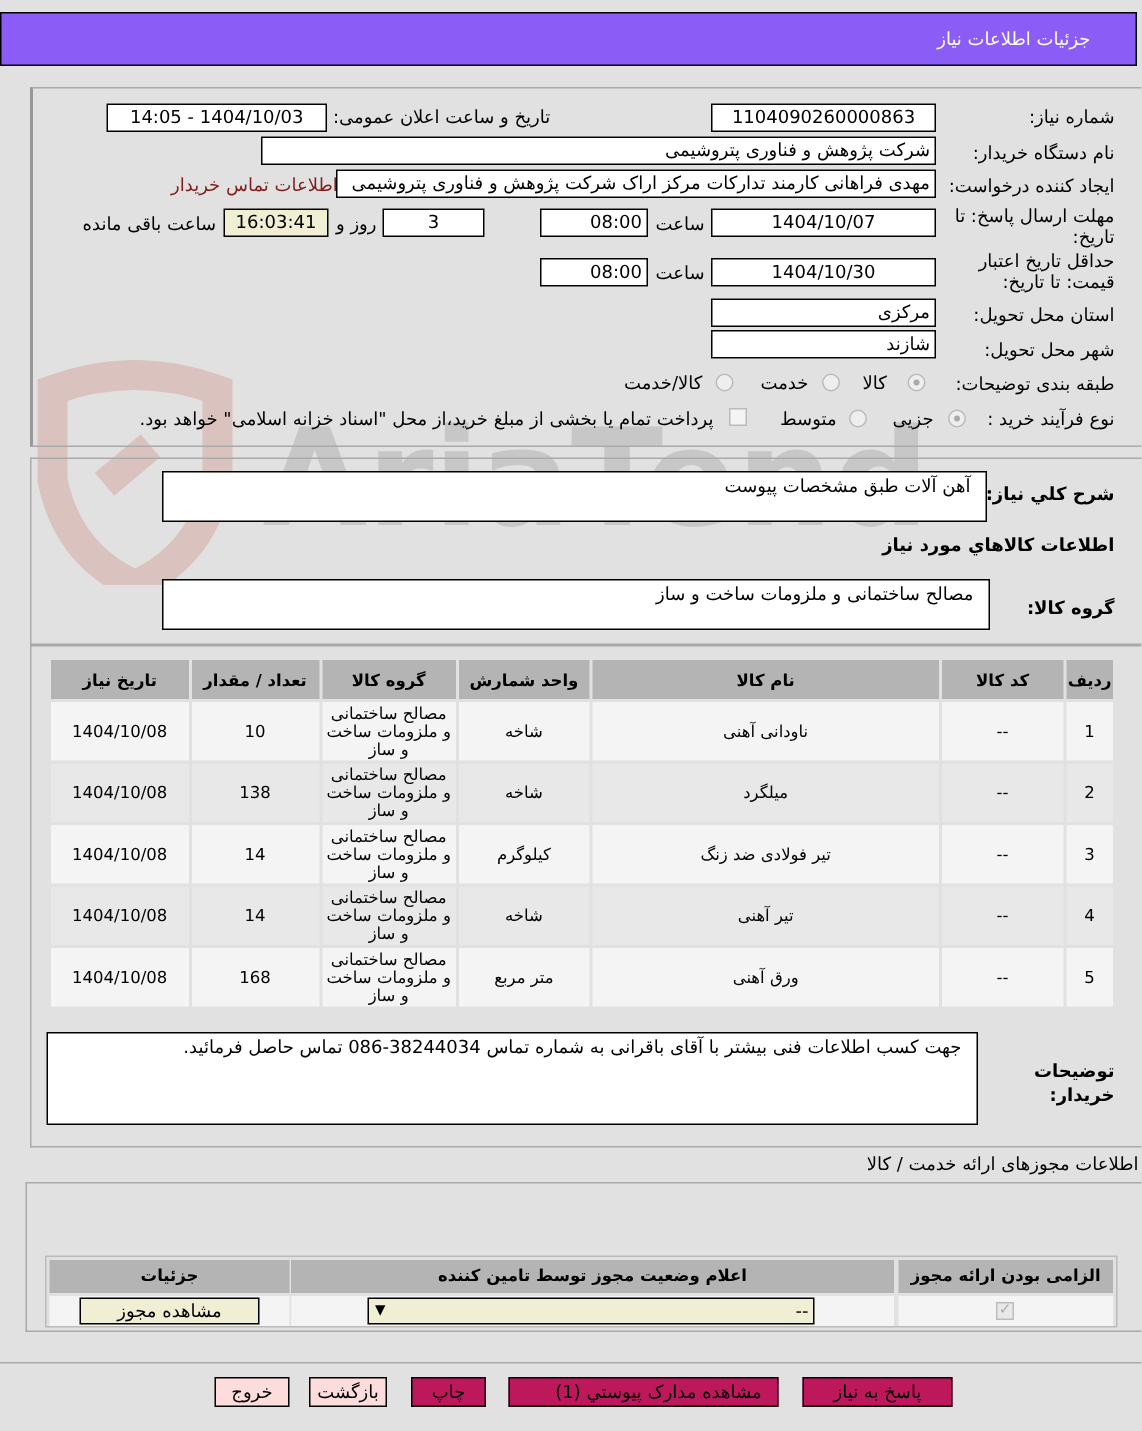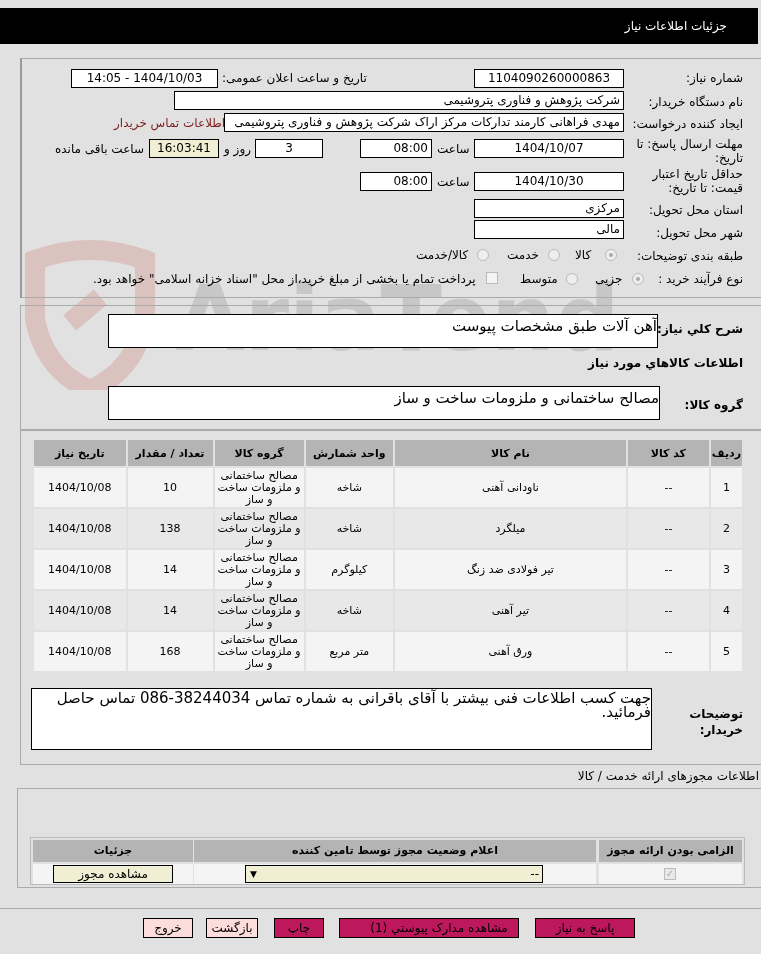--- a/index.html
+++ b/index.html
@@ -2,37 +2,37 @@
 <html><head>
 <meta charset="utf-8">
 <style>
   html, body { margin:0; padding:0; }
   body {
     width:761px; height:954px; background:#e1e1e1; position:relative; overflow:hidden;
     font-family: "DejaVu Sans", sans-serif; font-size:12px; color:#000; direction:rtl;
   }
   .abs { position:absolute; }
   .titlebar {
-    left:0; top:8px; width:758px; height:36px; background:#000000; border:1px solid #000; box-sizing:border-box;
+    left:0; top:8px; width:758px; height:36px; background:#8b5cf6; border:1px solid #000; box-sizing:border-box;
   }
   .titlebar span { position:absolute; right:30px; top:10px; color:#fff; font-size:12px; }
   .panel1 { left:20px; top:58px; width:741px; height:240px; border:1px solid #aaa; border-left:2px solid #999; border-right:none; box-sizing:border-box; }
   .panel2 { left:20px; top:305px; width:741px; height:125px; border:1px solid #aaa; border-right:none; box-sizing:border-box; }
   .panel3 { left:20px; top:430px; width:741px; height:335px; border:1px solid #aaa; border-right:none; box-sizing:border-box; }
   .panel4 { left:17px; top:788px; width:744px; height:100px; border:1px solid #aaa; border-right:none; box-sizing:border-box; }
   .lbl { white-space:nowrap; font-size:12px; }
   .box { background:#fff; border:1px solid #000; box-sizing:border-box; height:19px; line-height:17px; font-size:12px; white-space:nowrap; overflow:hidden; padding:0 3px; }
   .center { text-align:center; }
   .box.yellow { background:#f0eed3; }
   .link { color:#7f1d1d; }
   .radio { width:12px; height:12px; border-radius:50%; border:1px solid #bbb; background:#eee; box-sizing:border-box; }
   .radio.on::after { content:""; position:absolute; left:3px; top:3px; width:4px; height:4px; border-radius:50%; background:#aaa; }
   .chk { width:12px; height:12px; border:1px solid #bbb; background:#f4f4f4; box-sizing:border-box; }
   .bold { font-weight:bold; }
-  textarea, .ta { background:#fff; border:1px solid #000; box-sizing:border-box; font-size:15px; padding:2px 0; }
+  textarea, .ta { background:#fff; border:1px solid #000; box-sizing:border-box; font-size:12px; padding:2px 10px; }
   table.items { border-collapse:separate; border-spacing:2px; font-size:11px; }
   table.items th { background:#b4b4b4; height:24px; font-weight:bold; font-size:11px; }
   table.items td { text-align:center; height:39px; padding:0 2px; }
   table.items tr.odd td { background:#f4f4f4; }
   table.items tr.even td { background:#e8e8e8; }
   .grp { font-size:11px; line-height:12px; }
   .btn { height:20px; border:1px solid #000; box-sizing:border-box; text-align:center; line-height:18px; font-size:12px; }
   .btn.green { background:#be185d; }
   .btn.red { background:#fddcdc; }
   .watermark { opacity:0.18; }
@@ -76,21 +76,21 @@
 <span class="abs lbl" style="left:55px;top:142px;">ساعت باقی مانده</span>
 
 <span class="abs lbl" style="right:18px;top:167px;width:120px;white-space:normal;line-height:14px;">حداقل تاریخ اعتبار قیمت: تا تاریخ:</span>
 <div class="abs box center" style="left:474px;top:172px;width:150px;">1404/10/30</div>
 <span class="abs lbl" style="left:437px;top:175px;">ساعت</span>
 <div class="abs box" style="left:360px;top:172px;width:72px;">08:00</div>
 
 <span class="abs lbl" style="right:18px;top:203px;">استان محل تحویل:</span>
 <div class="abs box" style="left:474px;top:199px;width:150px;">مرکزی</div>
 <span class="abs lbl" style="right:18px;top:226px;">شهر محل تحویل:</span>
-<div class="abs box" style="left:474px;top:220px;width:150px;">مالی</div>
+<div class="abs box" style="left:474px;top:220px;width:150px;">شازند</div>
 
 <span class="abs lbl" style="right:18px;top:249px;">طبقه بندی توضیحات:</span>
 <div class="abs radio on" style="left:605px;top:249px;"></div>
 <span class="abs lbl" style="left:575px;top:248px;">کالا</span>
 <div class="abs radio" style="left:548px;top:249px;"></div>
 <span class="abs lbl" style="left:507px;top:248px;">خدمت</span>
 <div class="abs radio" style="left:477px;top:249px;"></div>
 <span class="abs lbl" style="left:416px;top:248px;">کالا/خدمت</span>
 
 <span class="abs lbl" style="right:18px;top:272px;">نوع فرآیند خرید :</span>

